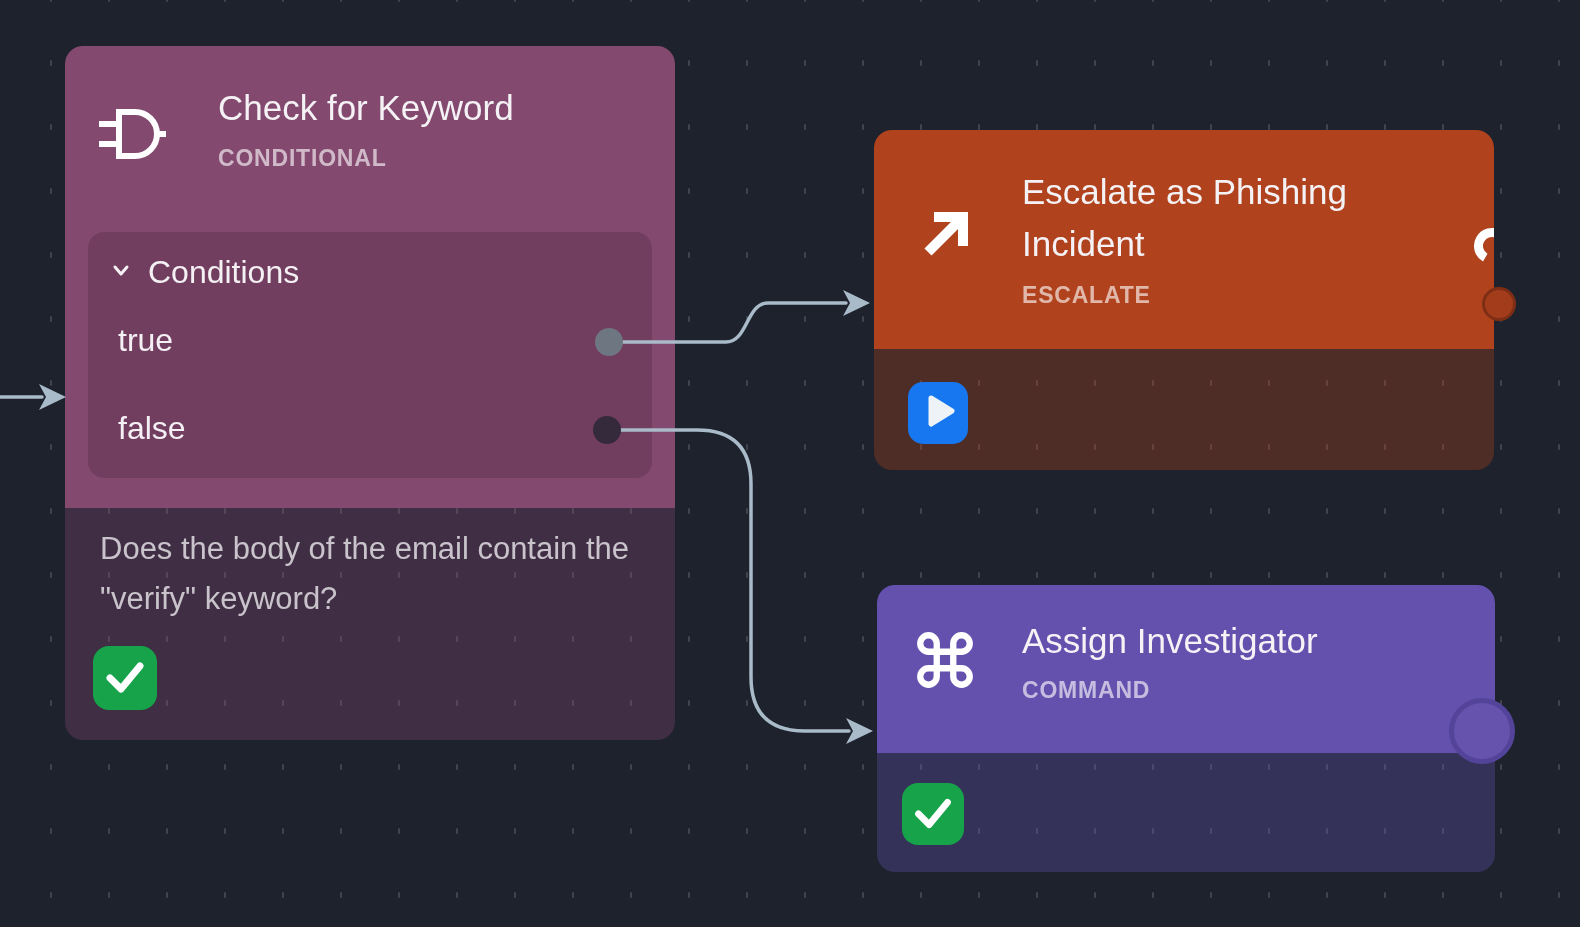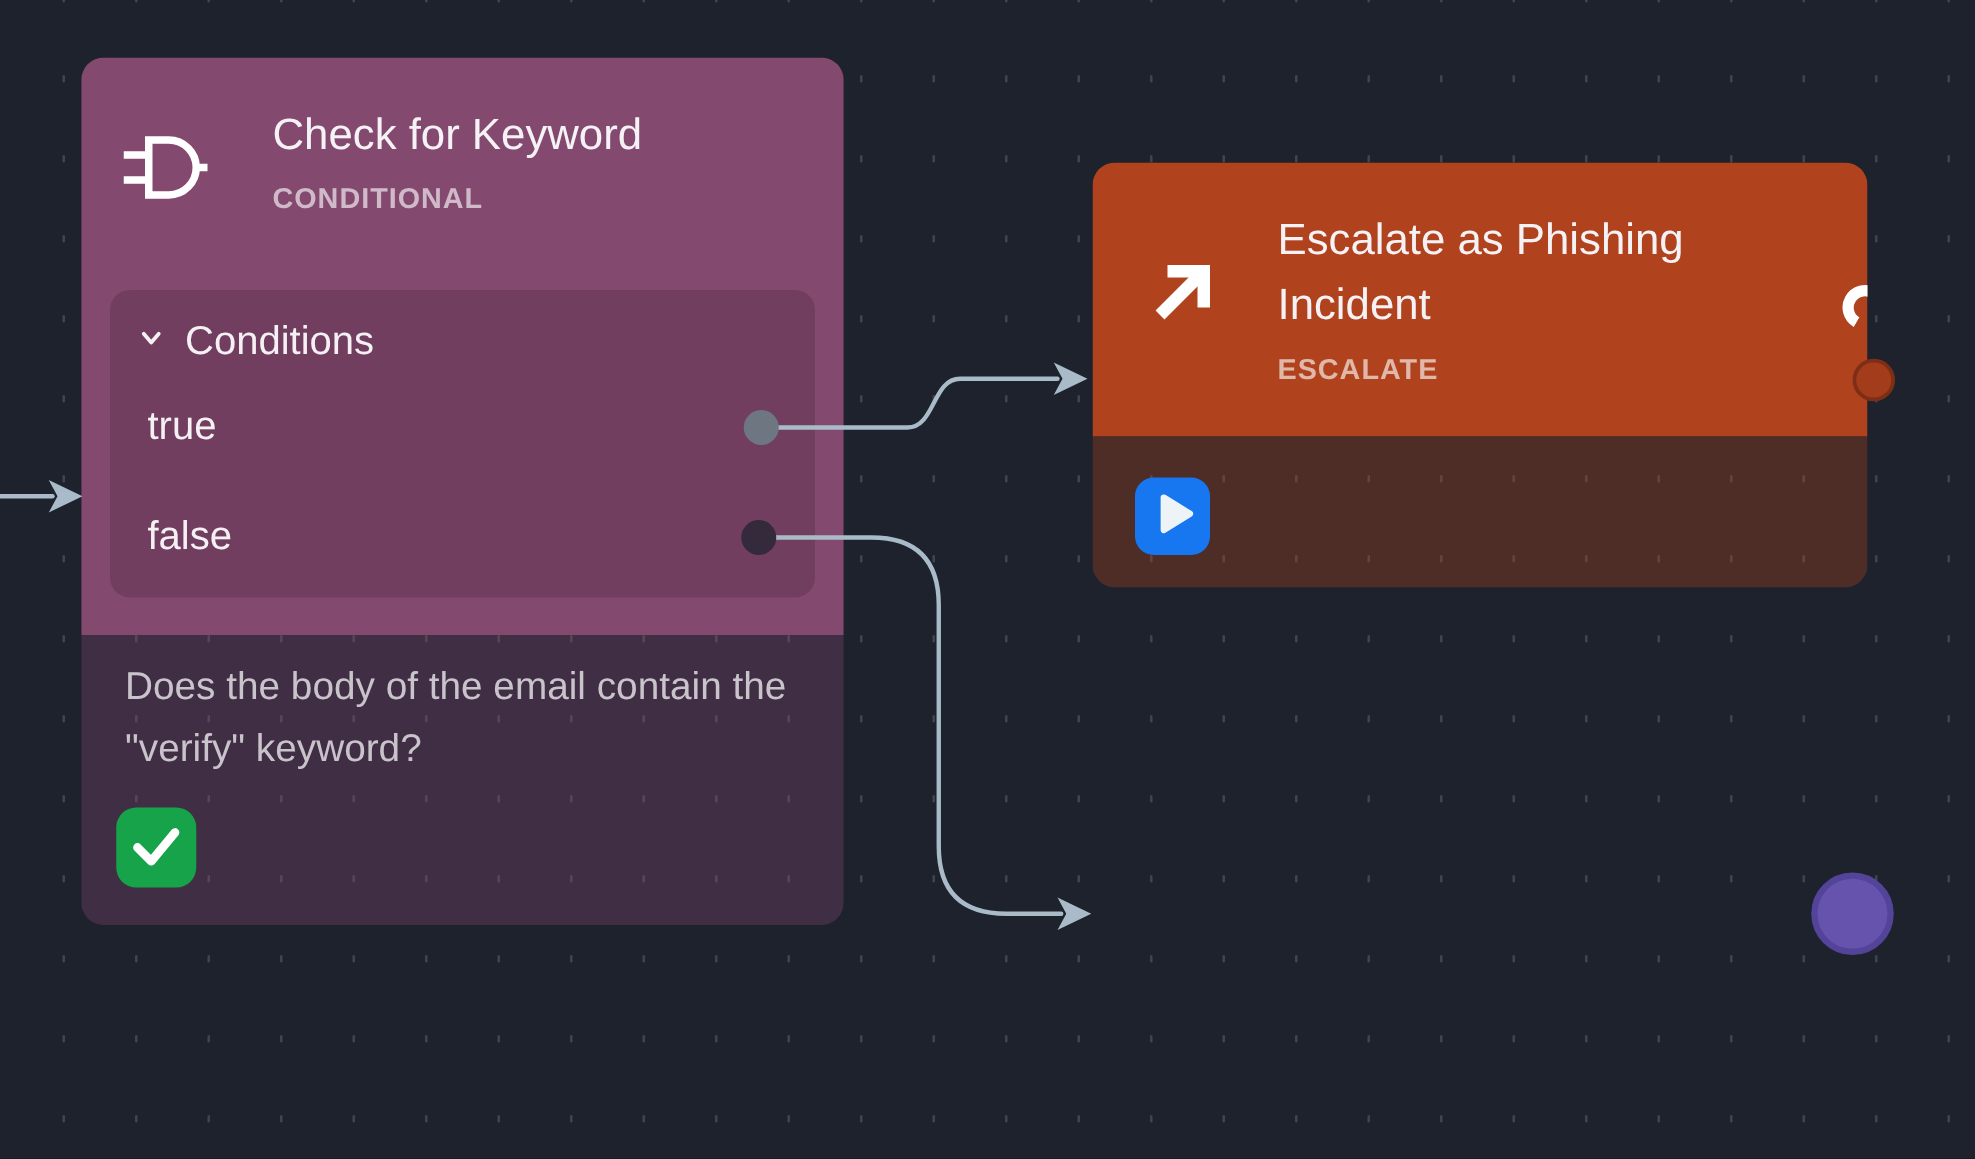--- a/index.html
+++ b/index.html
@@ -538,20 +538,40 @@
     <p class="desc" data-name="node-description">Does the body of the email contain the "verify" keyword?</p>
     <div class="badge badge-success" data-name="status-badge-success">
       <span data-name="check-icon">
         <svg width="62" height="62" viewBox="0 0 62 62" fill="none" stroke="#ffffff" stroke-width="7" stroke-linecap="round" stroke-linejoin="round">
           <polyline points="16,33 27,44 46,21"></polyline>
         </svg>
       </span>
     </div>
   </div>
 
+  <div class="node node-command" data-name="node-assign-investigator">
+    <div class="header-bg" data-name="node-header"></div>
+    <div class="node-body-bg" data-name="node-body"></div>
+    <span class="node-icon" data-name="command-icon">
+      <svg width="66" height="66" viewBox="0 0 24 24" fill="none" stroke="currentColor" stroke-width="2.3" stroke-linecap="round" stroke-linejoin="round">
+        <path d="M15 6v12a3 3 0 1 0 3-3H6a3 3 0 1 0 3 3V6a3 3 0 1 0-3 3h12a3 3 0 1 0-3-3"></path>
+      </svg>
+    </span>
+    <div class="titles">
+      <div class="node-title" data-name="node-title">Assign Investigator</div>
+      <div class="node-type" data-name="node-type-label">COMMAND</div>
+    </div>
+    <div class="badge badge-success" data-name="status-badge-success">
+      <span data-name="check-icon">
+        <svg width="60" height="60" viewBox="0 0 62 62" fill="none" stroke="#ffffff" stroke-width="7" stroke-linecap="round" stroke-linejoin="round">
+          <polyline points="16,33 27,44 46,21"></polyline>
+        </svg>
+      </span>
+    </div>
+  </div>
 
   <svg class="edges" data-name="edge-layer" width="1580" height="927" viewBox="0 0 1580 927">
     <g data-name="edge-incoming">
       <path d="M 0 397 H 42"></path>
       <polygon points="66,397 39,384 46,397 39,410"></polygon>
     </g>
     <g data-name="edge-true-to-escalate">
       <path d="M 609 342 H 726 C 748 342 746 303 768 303 H 846"></path>
       <polygon points="870,303 843,290 850,303 843,316"></polygon>
     </g>

